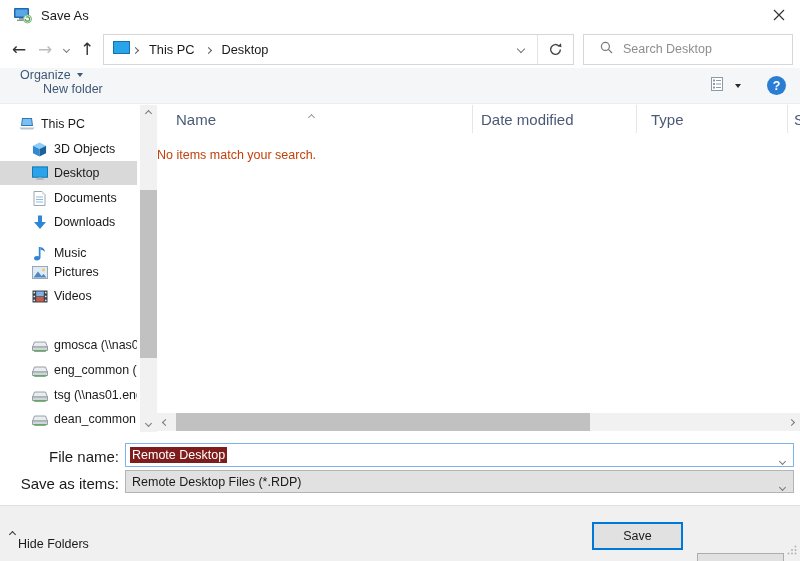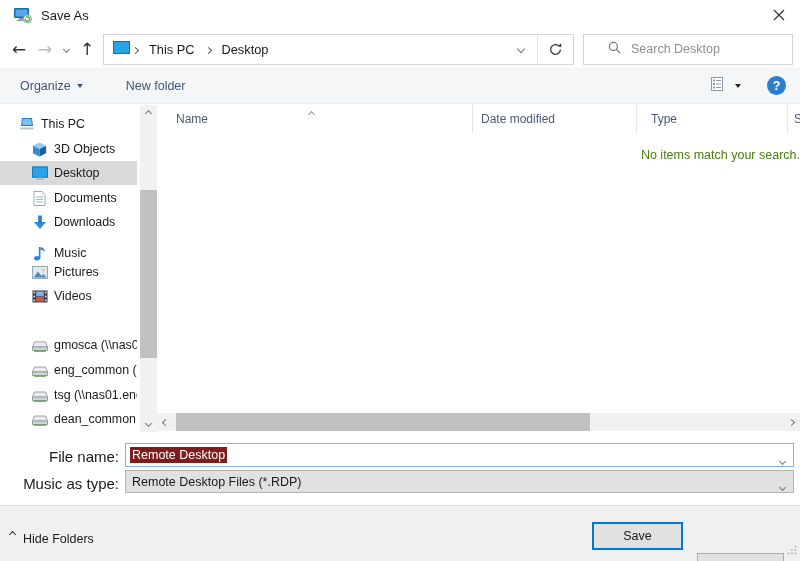--- a/index.html
+++ b/index.html
@@ -20,26 +20,26 @@
   .navbtn{width:26px;height:28px;display:flex;align-items:center;justify-content:center;font-size:17px;line-height:1;flex:0 0 auto;}
   .navbtn.small{width:16px;}
   .arrow-glyph{font-family:"DejaVu Sans",sans-serif;}
   .addrbox{flex:0 0 auto;width:471px;height:31px;margin-left:3px;border:1px solid #d6d6d6;background:#fff;display:flex;align-items:center;}
   .crumb-icon{margin-left:9px;flex:0 0 auto;}
   .crumb-label{margin:0 4px;font-size:12.8px;color:#1a1a1a;padding:2px 4px;}
   .crumb-sep{margin:0 3px;flex:0 0 auto;}
   .addr-right{margin-left:auto;display:flex;align-items:center;height:100%;}
   .addr-chev{padding:0 13px;display:flex;align-items:center;height:100%;}
   .refresh-btn{width:36px;height:100%;border-left:1px solid #e3e3e3;display:flex;align-items:center;justify-content:center;}
-  .searchbox{flex:0 0 auto;width:210px;height:31px;margin-left:9px;border:1px solid #d6d6d6;background:#fff;display:flex;align-items:center;padding:0 24px;}
+  .searchbox{flex:0 0 auto;width:210px;height:31px;margin-left:9px;border:1px solid #d6d6d6;background:#fff;display:flex;align-items:center;padding:0 16px;}
   .searchbox input{border:none;outline:none;flex:1;font-family:"Liberation Sans",sans-serif;font-size:12.5px;margin-left:8px;color:#1a1a1a;background:transparent;}
   .searchbox input::placeholder{color:#8e8e8e;}
 
   
-  .toolbar{position:absolute;top:68px;left:0;width:100%;height:36px;background:#f5f6f8;border-bottom:1px solid #ececee;display:flex;color:#3d5877;}
+  .toolbar{position:absolute;top:68px;left:0;width:100%;height:36px;background:#f5f6f8;border-bottom:1px solid #ececee;display:flex;color:#3d5877;flex-direction:column;}
   .tb-item{display:flex;align-items:center;cursor:pointer;}
   .tb-organize{margin-left:20px;}
   .tb-newfolder{margin-left:43px;}
   .tri-down{width:0;height:0;border-left:3.5px solid transparent;border-right:3.5px solid transparent;border-top:4.5px solid #3d5877;margin-left:6px;}
   .tb-right{position:absolute;right:14px;top:0;height:100%;display:flex;align-items:center;}
   .view-btn{display:flex;align-items:center;margin-right:26px;}
   .tri-down.dark{border-top-color:#2a2a2a;margin-left:8px;}
   .help-btn{width:19px;height:19px;border-radius:50%;background:#2b7cd3;color:#fff;font-weight:bold;font-size:12.5px;display:flex;align-items:center;justify-content:center;}
 
   
@@ -61,41 +61,41 @@
   .sblabel{margin-left:6px;font-size:12.4px;white-space:nowrap;}
 
   
   .vscroll{position:absolute;top:105px;left:140px;width:17px;height:327px;background:#f1f1f1;}
   .vscroll .sb-arrow{position:absolute;left:0;width:17px;height:17px;display:flex;align-items:center;justify-content:center;}
   .vscroll .thumb{position:absolute;left:0;top:85px;width:17px;height:168px;background:#c1c1c1;}
 
   
   .main{position:absolute;top:105px;left:157px;width:643px;height:327px;background:#fff;overflow:hidden;}
   .hdr{position:absolute;top:0;left:0;width:700px;height:28px;display:flex;}
-  .hdr-cell{position:relative;height:28px;display:flex;align-items:center;color:#4a5a76;font-size:12px;border-right:1px solid #e6e6e6;}
+  .hdr-cell{position:relative;height:28px;display:flex;align-items:center;color:#4a5a76;font-size:15px;border-right:1px solid #e6e6e6;}
   .hdr-cell:last-child{border-right:none;}
   .sort-chev{position:absolute;top:1px;left:152px;}
-  .empty-msg{position:absolute;top:43px;left:0;width:643px;text-align:right;color:#4d7c0f;font-size:12.5px;}
+  .empty-msg{position:absolute;top:43px;left:0;width:643px;text-align:left;color:#c2410c;font-size:12.5px;}
 
   
   .hscroll{position:absolute;left:0;top:308px;width:643px;height:18px;background:#f1f1f1;}
   .hscroll .sb-arrow{position:absolute;top:0;width:17px;height:18px;display:flex;align-items:center;justify-content:center;}
   .hscroll .thumb{position:absolute;left:19px;top:0;width:414px;height:18px;background:#c1c1c1;}
 
   
   .fields{position:absolute;top:432px;left:0;width:100%;height:73px;background:#fff;}
   .fld-label{position:absolute;left:0;width:119px;text-align:right;font-size:15px;color:#1a1a1a;}
   .filename-box{position:absolute;left:125px;top:11px;width:669px;height:24px;border:1px solid #7eb4ea;background:#fff;display:flex;align-items:center;padding-left:4px;}
   .sel-text{background:#7f1d1d;color:#fff;padding:1px 2px;font-size:12.5px;}
   .combo-chev{position:absolute;right:8px;top:9px;}
   .type-box{position:absolute;left:125px;top:38px;width:669px;height:23px;border:1px solid #b4b4b4;background:#e1e1e1;display:flex;align-items:center;padding-left:6px;font-size:12.5px;}
 
   
   .footer{position:absolute;top:505px;left:0;width:100%;height:56px;background:#f0f0f0;border-top:1px solid #dfdfdf;}
-  .hide-folders{position:absolute;left:10px;top:26px;display:flex;align-items:flex-start;cursor:pointer;}
+  .hide-folders{position:absolute;left:10px;top:26px;display:flex;align-items:flex-start;cursor:pointer;flex-direction:column;}
   .hide-folders .lbl{margin-left:8px;font-size:12.5px;}
   .btn{position:absolute;top:16px;height:28px;background:#e1e1e1;display:flex;align-items:center;justify-content:center;font-size:12.5px;cursor:pointer;}
   .btn-save{left:592px;width:91px;border:2px solid #0078d7;}
   .btn-cancel{left:697px;width:87px;border:1px solid #adadad;margin-top:31px;}
   .grip{position:absolute;right:3px;bottom:3px;}
 </style>
 </head>
 <body>
 
 <div class="win">
@@ -375,21 +375,21 @@
     </div>
   </div>
 
   <div class="fields">
     <div class="fld-label" style="top:16px">File name:</div>
     <div class="filename-box">
       <span class="sel-text">Remote Desktop</span>
       <span class="combo-chev"><span class="chev tiny down gray"></span></span>
     </div>
 
-    <div class="fld-label" style="top:43px">Music as type:</div>
+    <div class="fld-label" style="top:43px">Save as items:</div>
     <div class="type-box">
       <span>Remote Desktop Files (*.RDP)</span>
       <span class="combo-chev" style="top:8px"><span class="chev tiny down gray"></span></span>
     </div>
   </div>
 
   <div class="footer">
     <div class="hide-folders">
       <span class="chev tiny up" style="border-color:#333"></span>
       <span class="lbl">Hide Folders</span>

